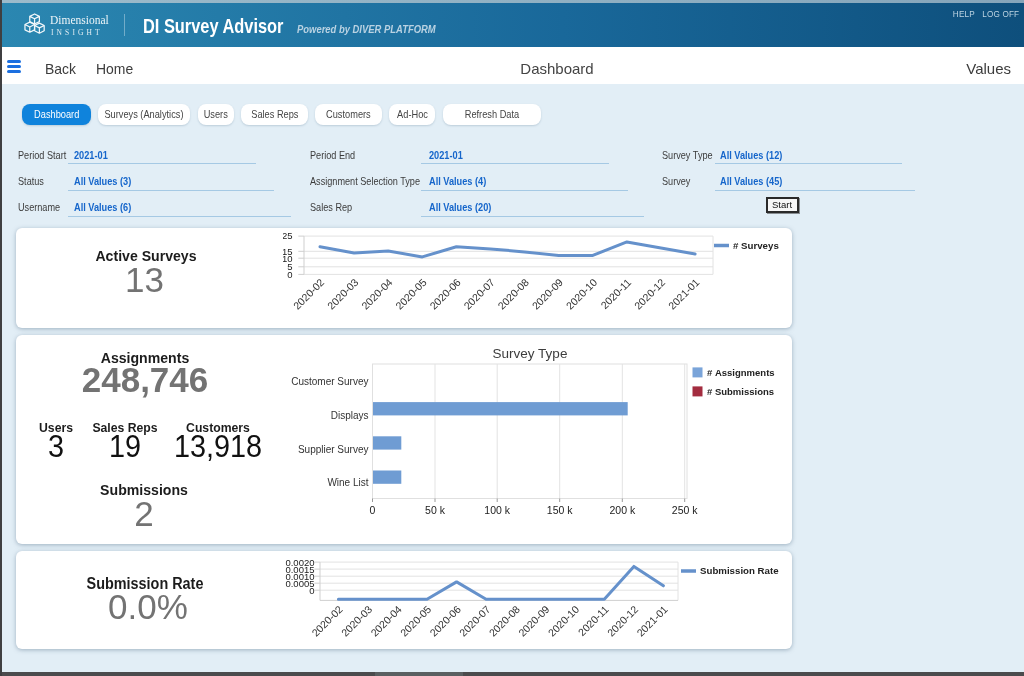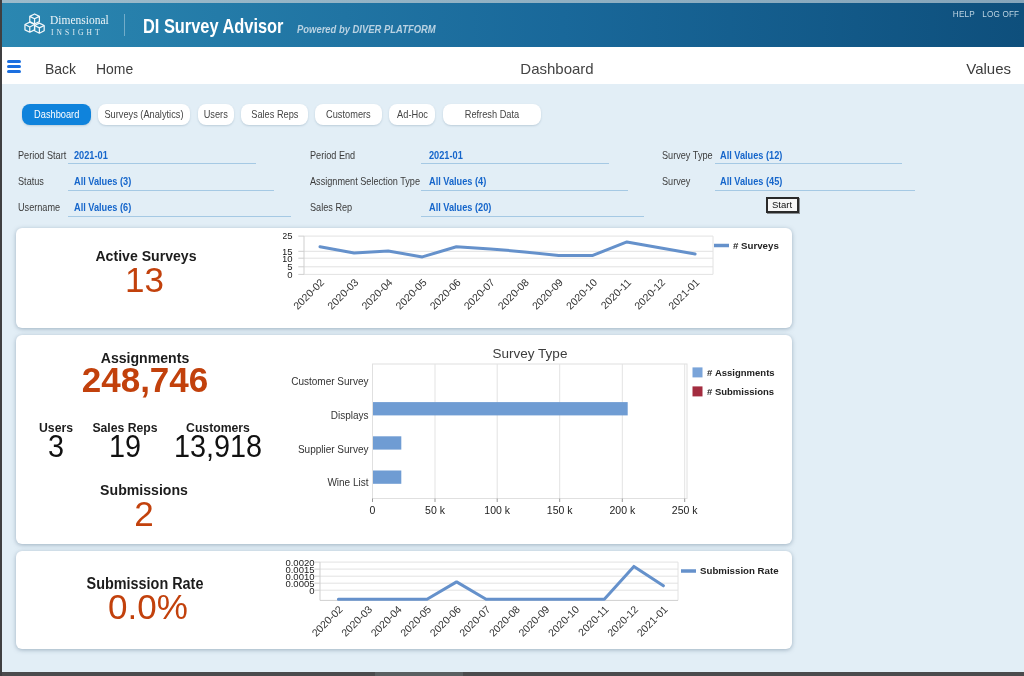--- a/index.html
+++ b/index.html
@@ -54,21 +54,21 @@
   #card1 { top:144px; height:100px; }
   #card2 { top:251px; height:209px; }
   #card3 { top:467px; height:98px; }
 
   .cstat { transform:translateX(-50%); white-space:nowrap; color:#1c1c1c; text-align:center; }
   .h15 { font-size:15px; font-weight:bold; }
   .h15.cstat, .h13.cstat { transform:translateX(-50%) scaleX(.94); }
   .h16.cstat { transform:translateX(-50%) scaleX(.90); }
   .h16 { font-size:16px; font-weight:bold; }
   .h13 { font-size:13px; font-weight:bold; }
-  .n35 { font-size:35px; font-weight:normal; color:#c2410c; }
+  .n35 { font-size:35px; font-weight:normal; color:#737373; }
   .n31 { font-size:31px; font-weight:normal; color:#111; }
   .n31.cstat { transform:translateX(-50%) scaleX(.93); }
 
   svg text { font-family:"Liberation Sans", sans-serif; }
 
   
   #bottombar { left:0; top:672px; width:1024px; height:4px; background:#4b4b4d; }
   #leftedge { left:0; top:0; width:2px; height:676px; background:#3f3f41; }
 </style>
 </head>

